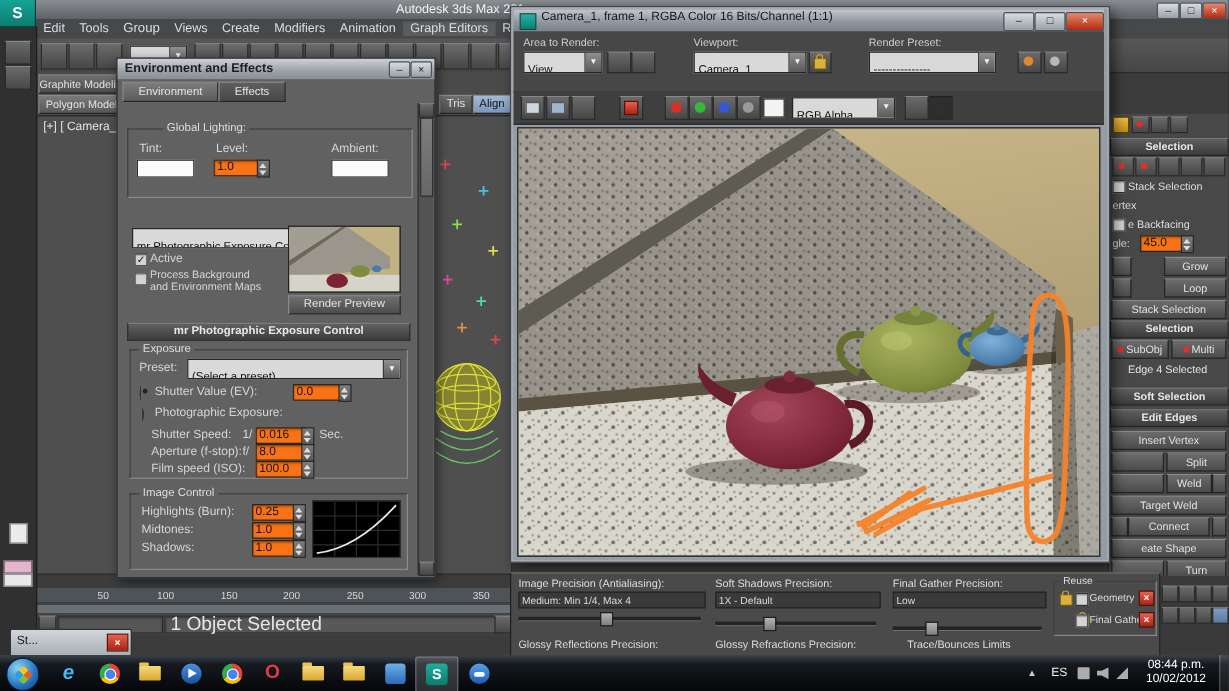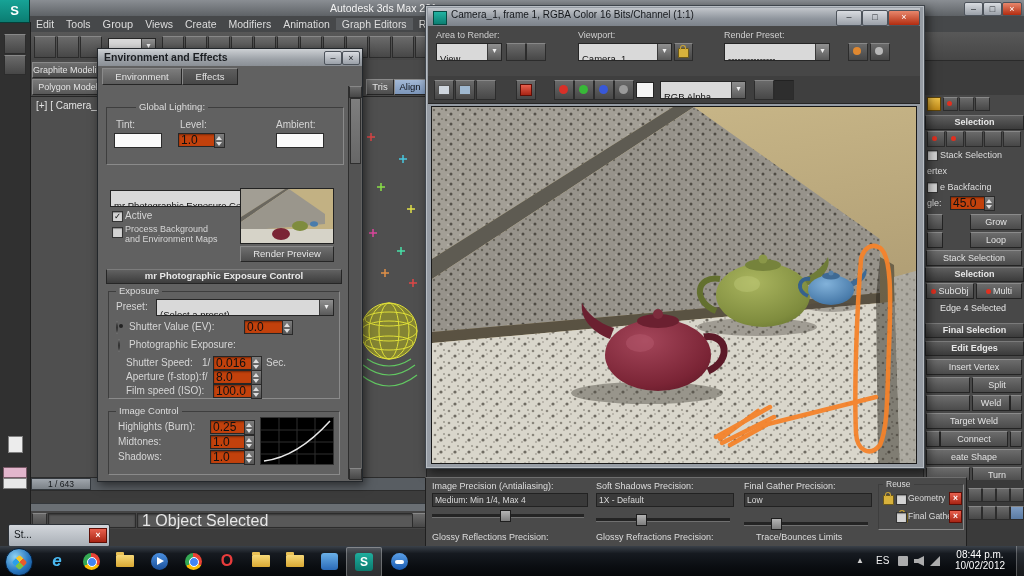--- a/index.html
+++ b/index.html
@@ -1,22 +1,22 @@
 <!DOCTYPE html>
 <html><head>
 <meta charset="utf-8">
 <style>
   html,body{margin:0;padding:0;background:#222}
   .screen{position:relative;width:1024px;height:576px;overflow:hidden;background:#3c3c3c;
           font-family:"Liberation Sans",sans-serif;color:#ddd;font-size:10px}
   .a{position:absolute}
   .lbl{font-size:10px;color:#d6d6d6;white-space:nowrap}
   .s9{font-size:9px}
-  .fld{background:#c2410c;border:1px solid #262626;box-shadow:inset 0 1px 2px rgba(0,0,0,.4);
-       color:#111;font-size:12px;line-height:12px;padding:0 2px;white-space:nowrap;overflow:hidden}
+  .fld{background:#f97316;border:1px solid #262626;box-shadow:inset 0 1px 2px rgba(0,0,0,.4);
+       color:#111;font-size:10px;line-height:12px;padding:0 2px;white-space:nowrap;overflow:hidden}
   .dd{display:flex;background:#d9d9d9;border:1px solid #262626;color:#111;font-size:9.5px;overflow:hidden}
   .dd .t{flex:1;padding:9px 3px;white-space:nowrap;overflow:hidden}
   .dd .ar{width:13px;background:linear-gradient(#909090,#5a5a5a);color:#f0f0f0;font-size:8px;
           text-align:center;line-height:14px;border-left:1px solid #3a3a3a;flex:none}
   .btn{background:linear-gradient(#6f6f6f,#4d4d4d);border:1px solid #262626;border-top-color:#8a8a8a;
        border-left-color:#8a8a8a;color:#e4e4e4;font-size:9.5px;text-align:center;white-space:nowrap;overflow:hidden}
   .roll{background:linear-gradient(#616161,#3c3c3c);border:1px solid #262626;border-top-color:#7c7c7c;
         color:#e8e8e8;font-size:9.5px;font-weight:bold;text-align:center;line-height:12px;overflow:hidden}
   .tbi{background:linear-gradient(#6a6a6a,#474747);border:1px solid #2c2c2c;border-top-color:#888}
   .cb{width:9px;height:9px;background:#d4d4d4;border:1px solid #333;box-shadow:inset 0 1px 1px rgba(0,0,0,.35);
@@ -185,21 +185,21 @@
         <i class="redot"></i>
         <span>SubObj</span>
       </span>
     <span class="a rpbtn" style="left:52px;top:188px;width:44px;height:14px">
         <i class="redot"></i>
         <span>Multi</span>
       </span>
 
     <span class="a s9" style="left:0;top:208px;width:98px;text-align:center;color:#e6e6e6">Edge 4 Selected</span>
 
-    <div class="a rollsm" style="left:1px;top:228px;width:97px;height:13px">Final Selection</div>
+    <div class="a rollsm" style="left:1px;top:228px;width:97px;height:13px">Soft Selection</div>
     <div class="a rollsm" style="left:1px;top:246px;width:97px;height:13px">Edit Edges</div>
 
     <span class="a rpbtn" style="left:2px;top:264px;width:94px;height:14px">Insert Vertex</span>
     <span class="a rpbtn" style="left:2px;top:282px;width:42px;height:14px"></span>
     <span class="a rpbtn" style="left:48px;top:282px;width:48px;height:14px">Split</span>
     <span class="a rpbtn" style="left:2px;top:300px;width:42px;height:14px"></span>
     <span class="a rpbtn" style="left:48px;top:300px;width:36px;height:14px">Weld</span>
     <span class="a rpbtn" style="left:86px;top:300px;width:10px;height:14px"></span>
     <span class="a rpbtn" style="left:2px;top:318px;width:94px;height:14px">Target Weld</span>
     <span class="a rpbtn" style="left:2px;top:336px;width:12px;height:14px"></span>
@@ -214,23 +214,28 @@
     <span class="a tbi" style="left:3px;top:8px;width:12px;height:12px"></span>
     <span class="a tbi" style="left:17px;top:8px;width:12px;height:12px"></span>
     <span class="a tbi" style="left:31px;top:8px;width:12px;height:12px"></span>
     <span class="a tbi" style="left:45px;top:8px;width:12px;height:12px"></span>
     <span class="a tbi" style="left:3px;top:26px;width:12px;height:12px"></span>
     <span class="a tbi" style="left:17px;top:26px;width:12px;height:12px"></span>
     <span class="a tbi" style="left:31px;top:26px;width:12px;height:12px"></span>
     <span class="a tbi" style="left:45px;top:26px;width:12px;height:12px;background:linear-gradient(#7e9cc2,#5a7aa2)"></span>
   </div>
 
-  <div class="a" style="left:30px;top:477px;width:395px;height:12px;background:#585d62;border:1px solid #2c2c2c">
-    <span class="a" style="left:0;top:0;width:58px;height:10px;background:linear-gradient(#a0a6ad,#7b8187);color:#15181b;
-                 font-size:8.5px;text-align:center;line-height:10px;border:1px solid #33383d">1 / 643</span>
+  <div class="a" style="left:30px;top:490px;width:395px;height:12px;background:#4e5358;border-bottom:1px solid #2a2a2a">
+    <span class="a" style="left:46px;top:1px;width:20px;text-align:center;font-size:8.5px;color:#d8d8d8">50</span>
+    <span class="a" style="left:98px;top:1px;width:20px;text-align:center;font-size:8.5px;color:#d8d8d8">100</span>
+    <span class="a" style="left:151px;top:1px;width:20px;text-align:center;font-size:8.5px;color:#d8d8d8">150</span>
+    <span class="a" style="left:203px;top:1px;width:20px;text-align:center;font-size:8.5px;color:#d8d8d8">200</span>
+    <span class="a" style="left:256px;top:1px;width:20px;text-align:center;font-size:8.5px;color:#d8d8d8">250</span>
+    <span class="a" style="left:308px;top:1px;width:20px;text-align:center;font-size:8.5px;color:#d8d8d8">300</span>
+    <span class="a" style="left:361px;top:1px;width:20px;text-align:center;font-size:8.5px;color:#d8d8d8">350</span>
   </div>
   <div class="a" style="left:30px;top:503px;width:395px;height:7px;background:#6a6f74;border:1px solid #34383c"></div>
 
   <div class="a" style="left:30px;top:511px;width:395px;height:18px;background:#454545">
     <span class="a tbi" style="left:2px;top:2px;width:13px;height:13px"></span>
     <span class="a" style="left:18px;top:2px;width:86px;height:13px;background:#565656;border:1px solid #2c2c2c;box-shadow:inset 0 1px 2px rgba(0,0,0,.4)"></span>
     <span class="a" style="left:107px;top:2px;width:272px;height:13px;background:#585858;border:1px solid #2c2c2c;
                  box-shadow:inset 0 1px 2px rgba(0,0,0,.4);color:#e6e6e6;font-size:16px;line-height:13px;padding-left:4px">1 Object Selected</span>
     <span class="a tbi" style="left:382px;top:2px;width:12px;height:13px"></span>
   </div>

